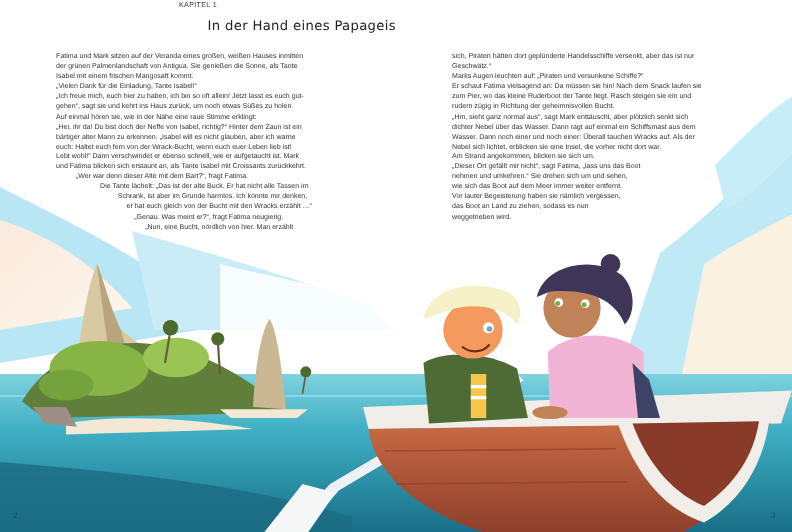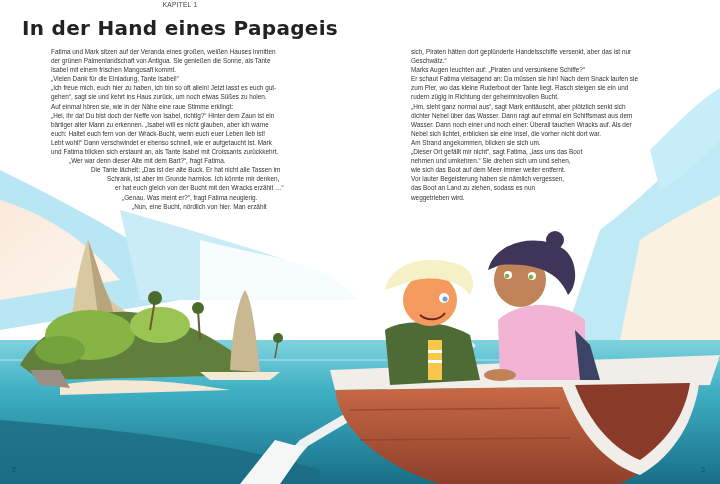--- a/index.html
+++ b/index.html
@@ -1,20 +1,20 @@
 <!DOCTYPE html>
 <html><head>
 <meta charset="utf-8">
 <style>
   html, body { margin:0; padding:0; }
   body { width:720px; height:484px; overflow:hidden; position:relative; background:#ffffff; font-family:"Liberation Sans", sans-serif; }
   .spread { position:absolute; left:0; top:0; width:720px; height:484px; overflow:hidden; }
   .art { position:absolute; left:0; top:0; width:720px; height:484px; }
   .chapter-label { position:absolute; top:0; left:0; width:360px; text-align:center; font-size:6.5px; letter-spacing:0.3px; color:#3a3a3a; line-height:10px; }
-  .chapter-title { position:absolute; top:16px; left:0; width:360px; text-align:center; font-family:"DejaVu Sans", sans-serif; font-size:20px; color:#222; letter-spacing:0.3px;font-weight:bold; }
+  .chapter-title { position:absolute; top:16px; left:0; width:360px; text-align:right; font-family:"DejaVu Sans", sans-serif; font-size:12px; color:#222; letter-spacing:0.3px; }
   .text-block { position:absolute; font-size:6.4px; line-height:9.1px; color:#333; white-space:nowrap; }
   .text-block div { white-space:nowrap; }
   .left-text { left:51px; top:47px; }
   .right-text { left:411px; top:47px; }
   .page-num { position:absolute; font-size:7px; color:#0c3b4a; opacity:0.7; }
   .pn-left { left:12px; top:466px; }
   .pn-right { left:701px; top:466px; }
 </style>
 </head>
 <body>

